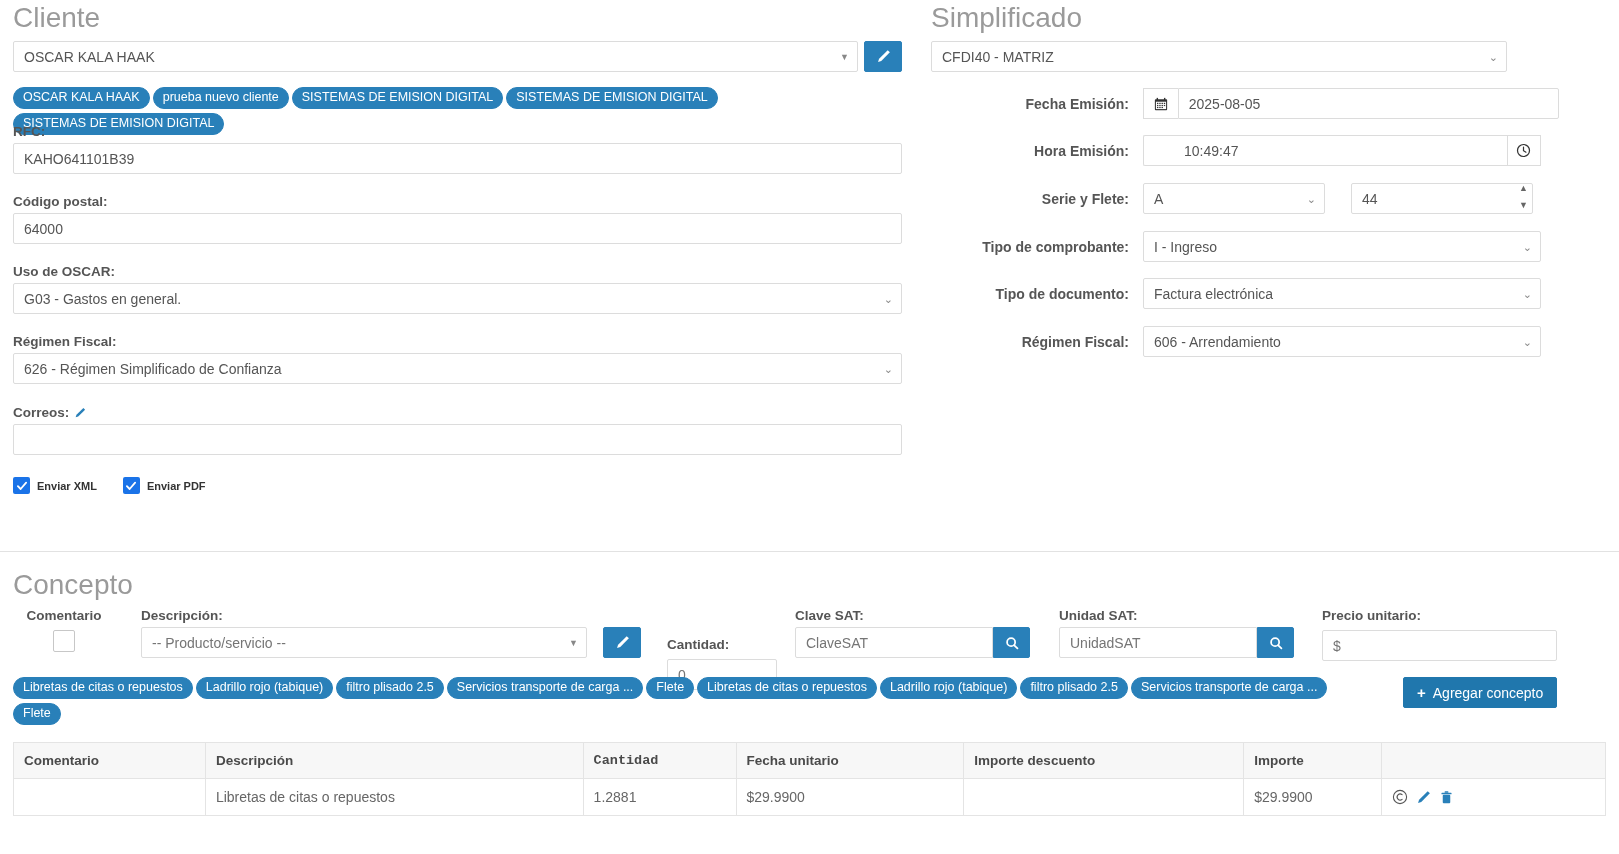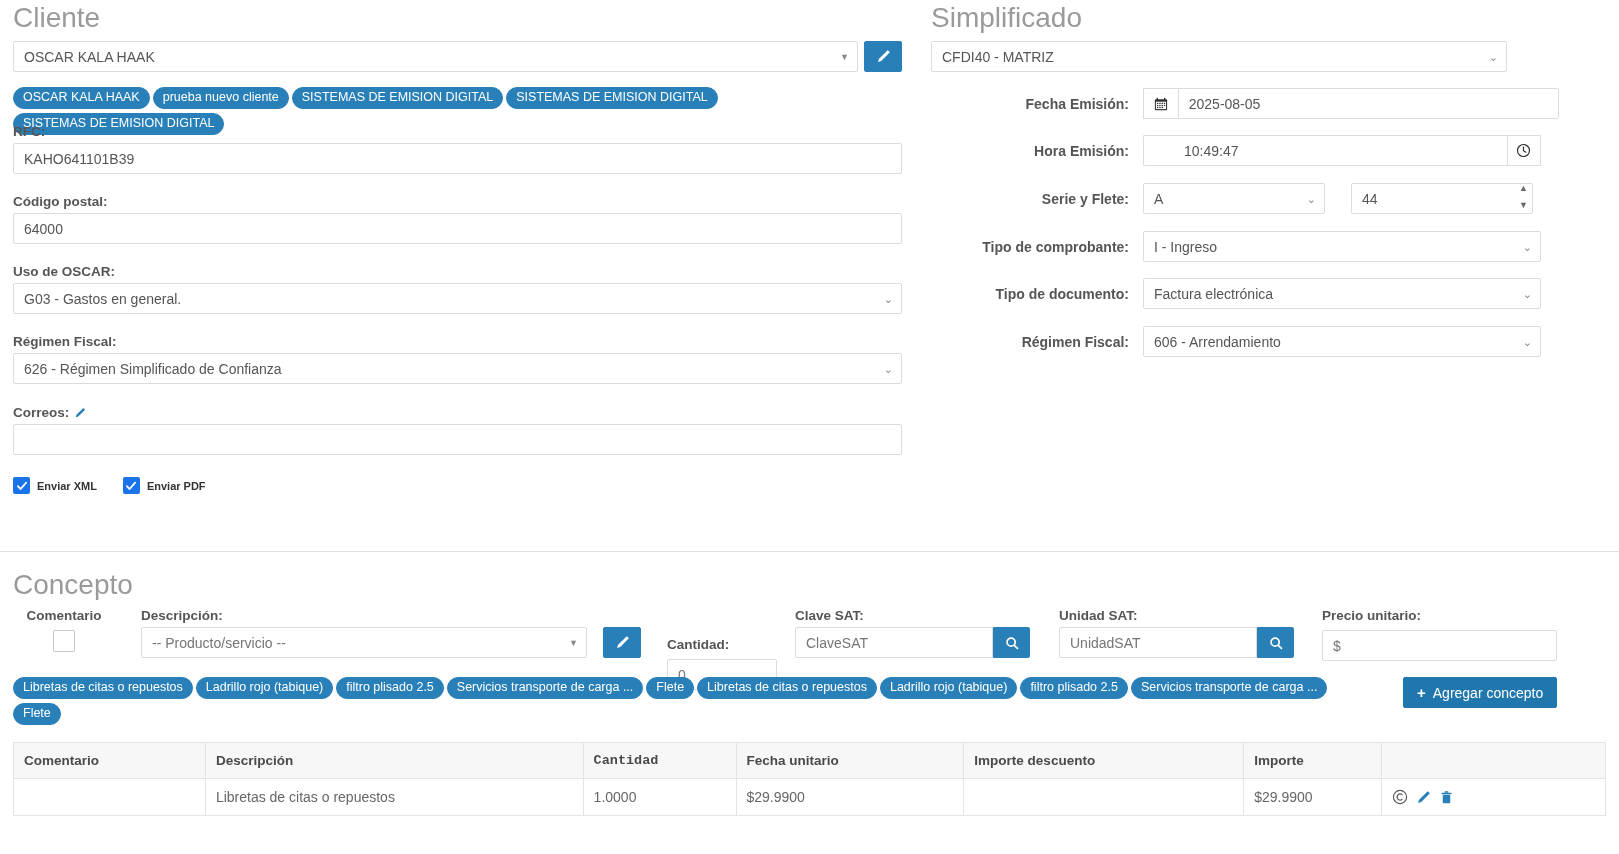--- a/index.html
+++ b/index.html
@@ -421,21 +421,21 @@
           <th style="width:228px;">Fecha unitario</th>
           <th style="width:280px;">Importe descuento</th>
           <th style="width:138px;">Importe</th>
           <th style="width:224px;"></th>
         </tr>
       </thead>
       <tbody>
         <tr>
           <td></td>
           <td>Libretas de citas o repuestos</td>
-          <td>1.0000</td>
+          <td>1.2881</td>
           <td>$29.9900</td>
           <td></td>
           <td>$29.9900</td>
           <td>
             <span class="row-actions">
               <span class="act">
                 <svg width="16" height="16" viewBox="0 0 16 16" fill="none" stroke="#555" stroke-width="1.1">
                     <circle cx="8" cy="8" r="6.6"></circle>
                     <path d="M10.1 5.7a3 3 0 1 0 0 4.6" stroke-linecap="round"></path>
                   </svg>

